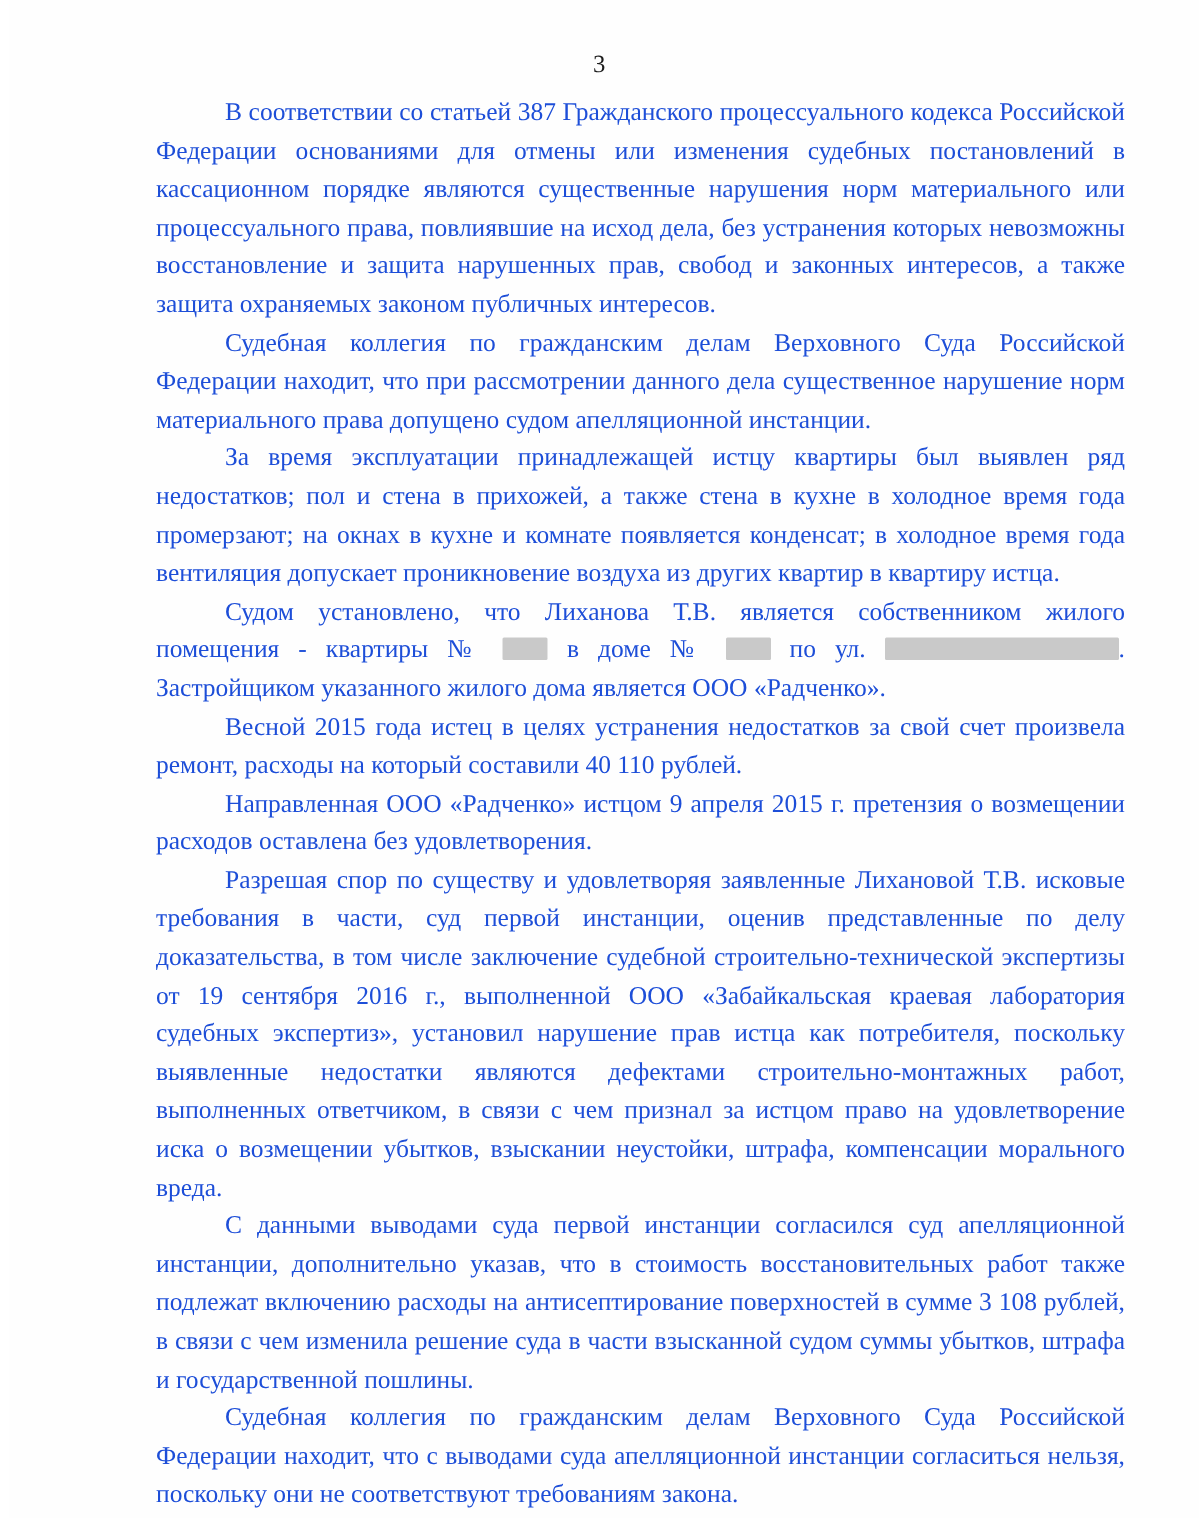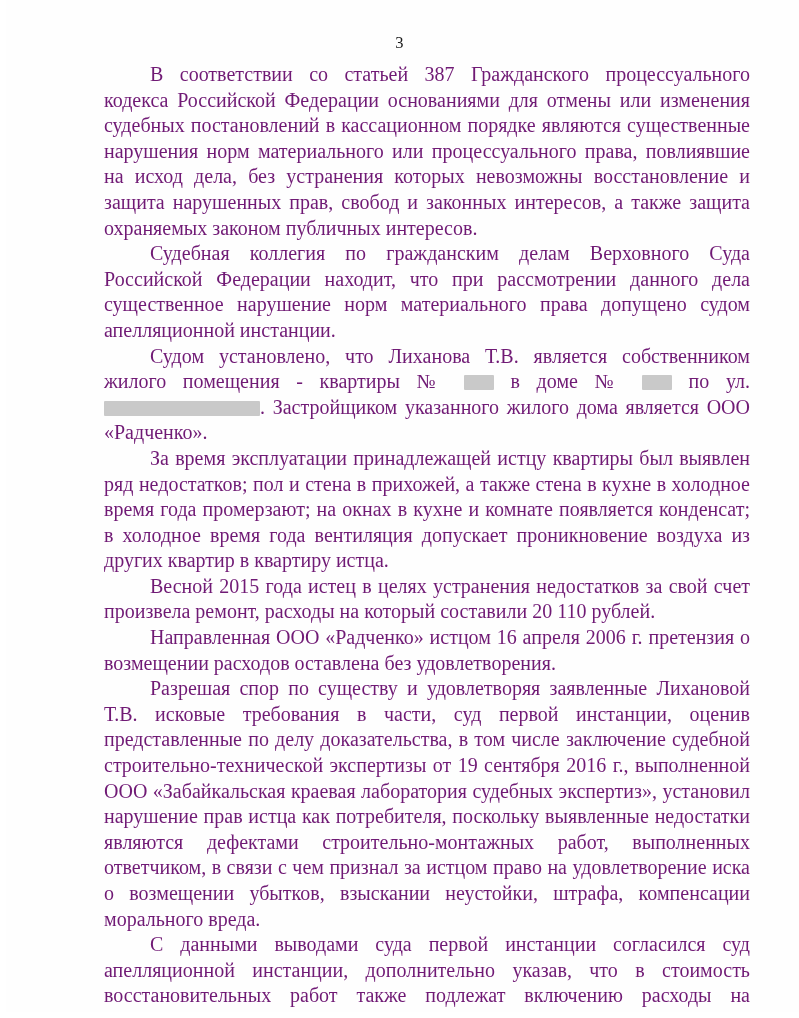--- a/index.html
+++ b/index.html
@@ -36,23 +36,23 @@
     position: absolute;
     top: 62px;
     left: 104px;
     width: 646px;
   }
   p.para {
     margin: 0 0 0 0;
     text-align: justify;
     text-justify: inter-word;
     text-indent: 46px;
-    font-size: 20px;
+    font-size: 17px;
     line-height: 25.6px;
-    color: #701a75;
+    color: #1d4ed8;
     -webkit-hyphens: none;
     hyphens: none;
   }
   p.para + p.para {
     margin-top: 0;
   }
   
   .redact {
     display: inline-block;
     vertical-align: -2px;
@@ -85,32 +85,32 @@
 
 <div class="page">
 
   <div class="page-number">3</div>
 
   <div class="body-text">
 
     <p class="para">В соответствии со статьей 387 Гражданского процессуального кодекса Российской Федерации основаниями для отмены или изменения судебных постановлений в кассационном порядке  являются существенные нарушения норм материального или процессуального права, повлиявшие на исход дела, без устранения которых невозможны восстановление и защита нарушенных прав, свобод и законных интересов, а также защита охраняемых законом публичных интересов.</p>
     <p class="para">Судебная коллегия по гражданским делам Верховного Суда Российской Федерации находит, что при рассмотрении данного дела существенное нарушение норм материального права допущено судом апелляционной инстанции.</p>
 
+    <p class="para">За время эксплуатации принадлежащей истцу квартиры был выявлен ряд недостатков; пол и стена в прихожей, а также стена в кухне в холодное время года промерзают; на окнах в кухне и комнате появляется конденсат; в холодное время года вентиляция допускает проникновение воздуха из других квартир в квартиру истца.</p>
+
     <p class="para">
       <span>Судом установлено, что Лиханова Т.В. является собственником жилого помещения - квартиры №</span>
       <span class="redact small"></span>
       <span>в доме №</span>
       <span class="redact med"></span>
       <span>по ул.</span>
       <span class="redact wide"></span><span>. Застройщиком указанного жилого дома является ООО «Радченко».</span>
     </p>
-
-    <p class="para">За время эксплуатации принадлежащей истцу квартиры был выявлен ряд недостатков; пол и стена в прихожей, а также стена в кухне в холодное время года промерзают; на окнах в кухне и комнате появляется конденсат; в холодное время года вентиляция допускает проникновение воздуха из других квартир в квартиру истца.</p>
-    <p class="para">Весной 2015 года истец в целях устранения недостатков за свой счет произвела ремонт, расходы на который составили 20 110 рублей.</p>
-    <p class="para">Направленная ООО «Радченко» истцом 16 апреля 2006 г. претензия о возмещении расходов оставлена без удовлетворения.</p>
+    <p class="para">Весной 2015 года истец в целях устранения недостатков за свой счет произвела ремонт, расходы на который составили 40 110 рублей.</p>
+    <p class="para">Направленная ООО «Радченко» истцом 9 апреля 2015 г. претензия о возмещении расходов оставлена без удовлетворения.</p>
     <p class="para">Разрешая спор по существу и удовлетворяя заявленные Лихановой Т.В. исковые требования в части, суд первой инстанции, оценив представленные по делу доказательства, в том числе заключение судебной строительно-технической экспертизы от 19 сентября 2016 г., выполненной ООО «Забайкальская краевая лаборатория судебных экспертиз», установил нарушение прав истца как потребителя, поскольку выявленные недостатки являются дефектами строительно-монтажных работ, выполненных ответчиком, в связи с чем признал за истцом право на удовлетворение иска о возмещении убытков, взыскании неустойки, штрафа, компенсации морального вреда.</p>
     <p class="para">С данными выводами суда первой инстанции согласился суд апелляционной инстанции, дополнительно указав, что в стоимость восстановительных работ также подлежат включению расходы на антисептирование поверхностей в сумме 3 108 рублей, в связи с чем изменила решение суда в части взысканной судом суммы убытков, штрафа и государственной пошлины.</p>
     <p class="para">Судебная коллегия по гражданским делам Верховного Суда Российской Федерации находит, что с выводами суда апелляционной инстанции согласиться нельзя, поскольку они не соответствуют требованиям закона.</p>
 
   </div>
 
   <div class="bottom-bar"></div>
   <div class="scan-edge-left"></div>
 </div>
 

